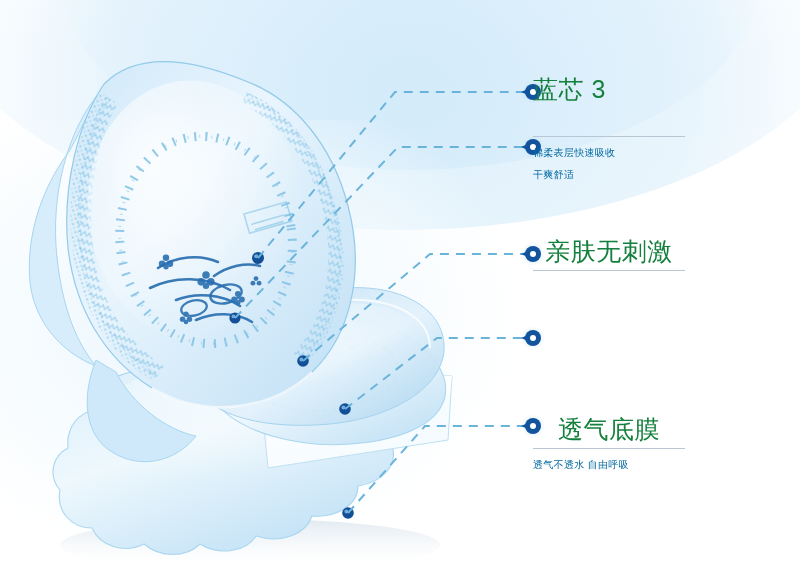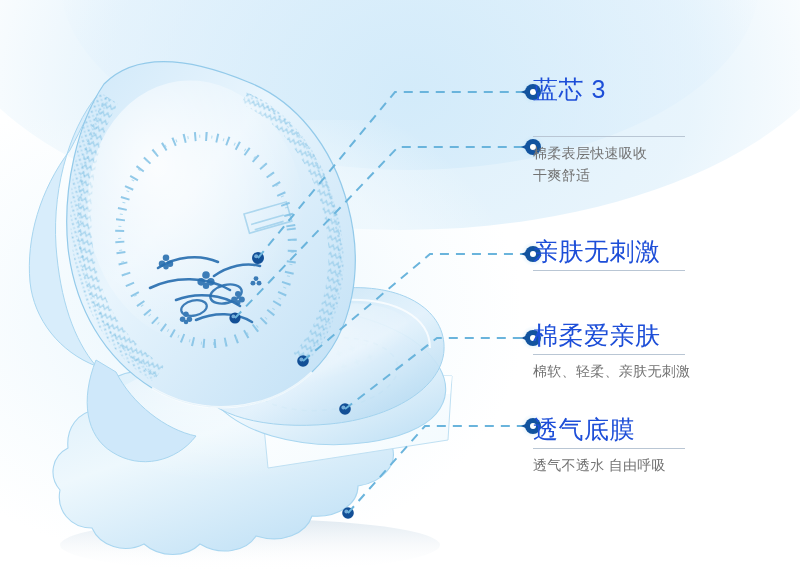--- a/index.html
+++ b/index.html
@@ -52,28 +52,28 @@
   .bullet .tail{
     position:absolute;left:-4px;top:4.5px;width:8px;height:7px;
     background:#12539e;
     clip-path:polygon(0 50%,100% 0,100% 100%);
   }
 
   
   .items{position:absolute;left:533px;top:0;width:267px;height:577px;}
   .item{position:absolute;left:0;}
   .item .title{
-    font-size:25px;line-height:27px;color:#1d4ed8;font-weight:400;
-    letter-spacing:.5px;white-space:nowrap;
+    font-size:25px;line-height:27px;color:#15803d;font-weight:400;
+    letter-spacing:.5px;white-space:nowrap;text-align:center;
   }
   .item .rule{
     width:152px;height:1px;background:#b9c6d4;margin-top:5px;margin-bottom:5px;
   }
   .item .sub{
-    font-size:14px;line-height:22px;color:#737373;font-weight:400;
+    font-size:10px;line-height:22px;color:#0369a1;font-weight:400;
     letter-spacing:.3px;white-space:nowrap;
   }
 </style>
 </head>
 <body>
 
 <div id="stage">
 
   <div class="bg-arc"></div>
   <div class="bg-arc2"></div>
@@ -338,25 +338,20 @@
       </div>
       <div class="item" style="top: 131px;">
         <div class="rule"></div>
         <div class="sub">棉柔表层快速吸收</div>
         <div class="sub">干爽舒适</div>
       </div>
       <div class="item" style="top: 238px;">
         <div class="title">亲肤无刺激</div>
         <div class="rule"></div>
       </div>
-      <div class="item" style="top: 322px;">
-        <div class="title">棉柔爱亲肤</div>
-        <div class="rule"></div>
-        <div class="sub">棉软、轻柔、亲肤无刺激</div>
-      </div>
       <div class="item" style="top: 416px;">
         <div class="title">透气底膜</div>
         <div class="rule"></div>
         <div class="sub">透气不透水 自由呼吸</div>
       </div>
     </div>
 
 </div>
 
 </body></html>

